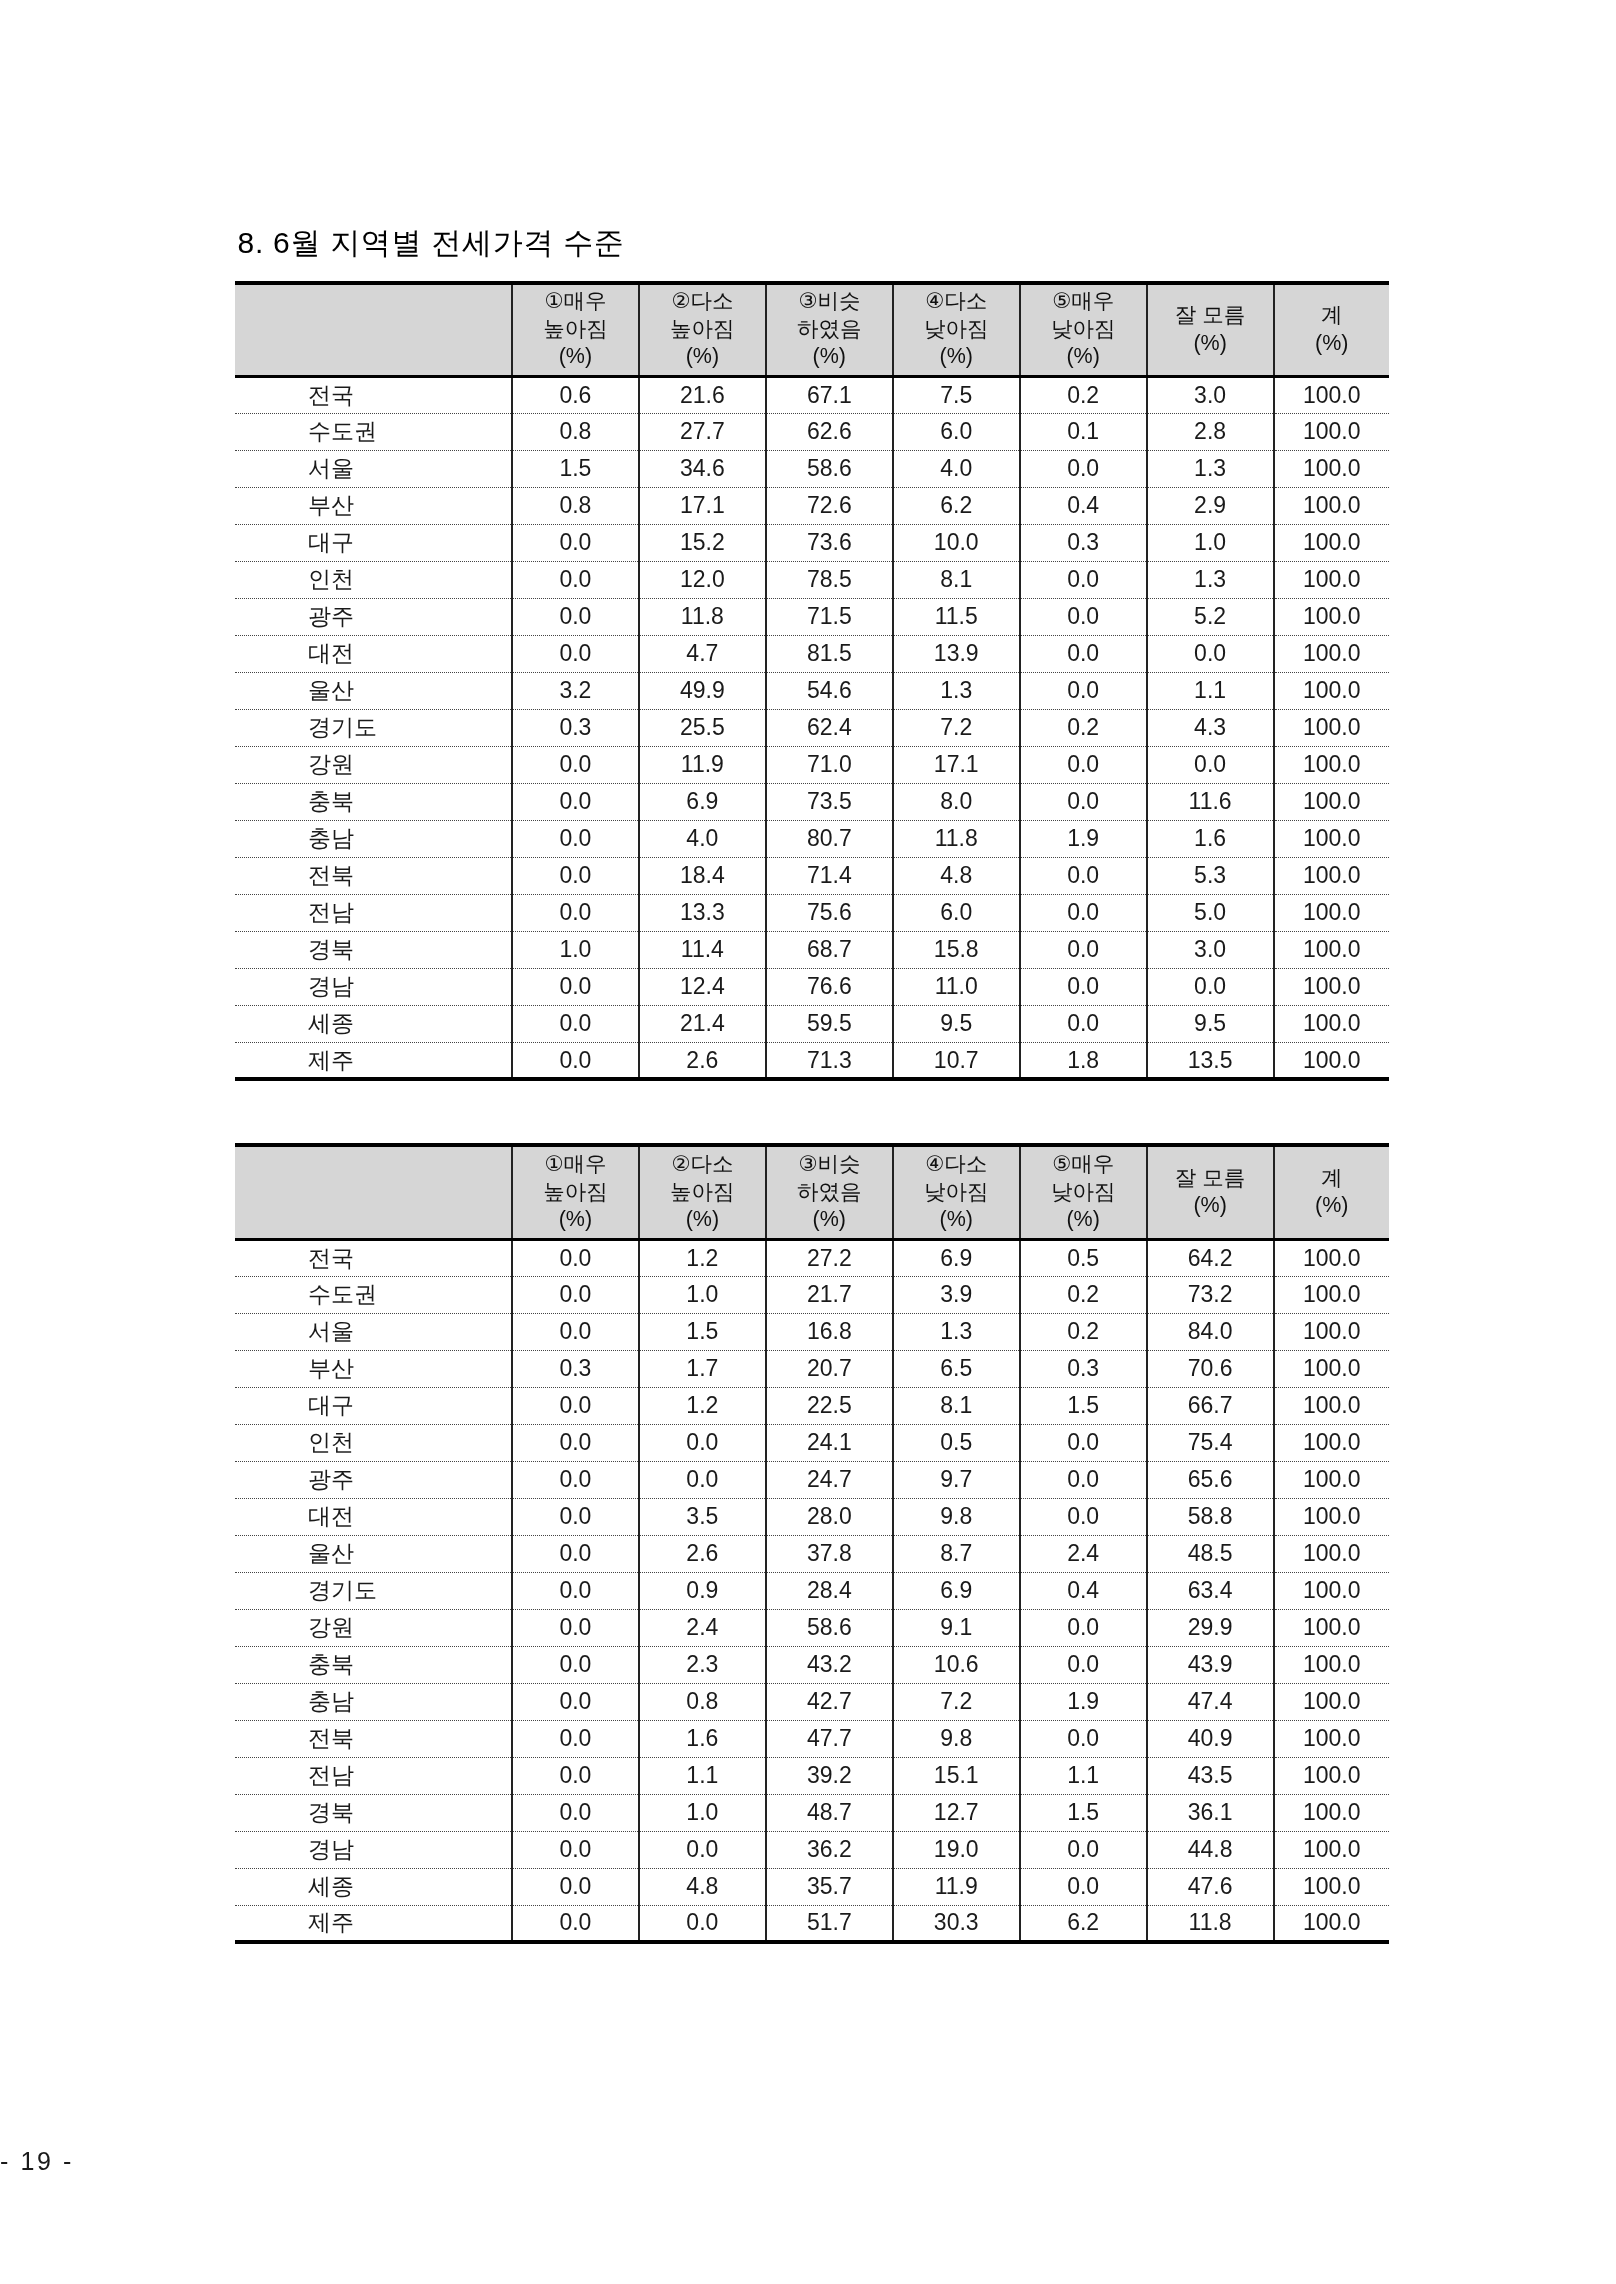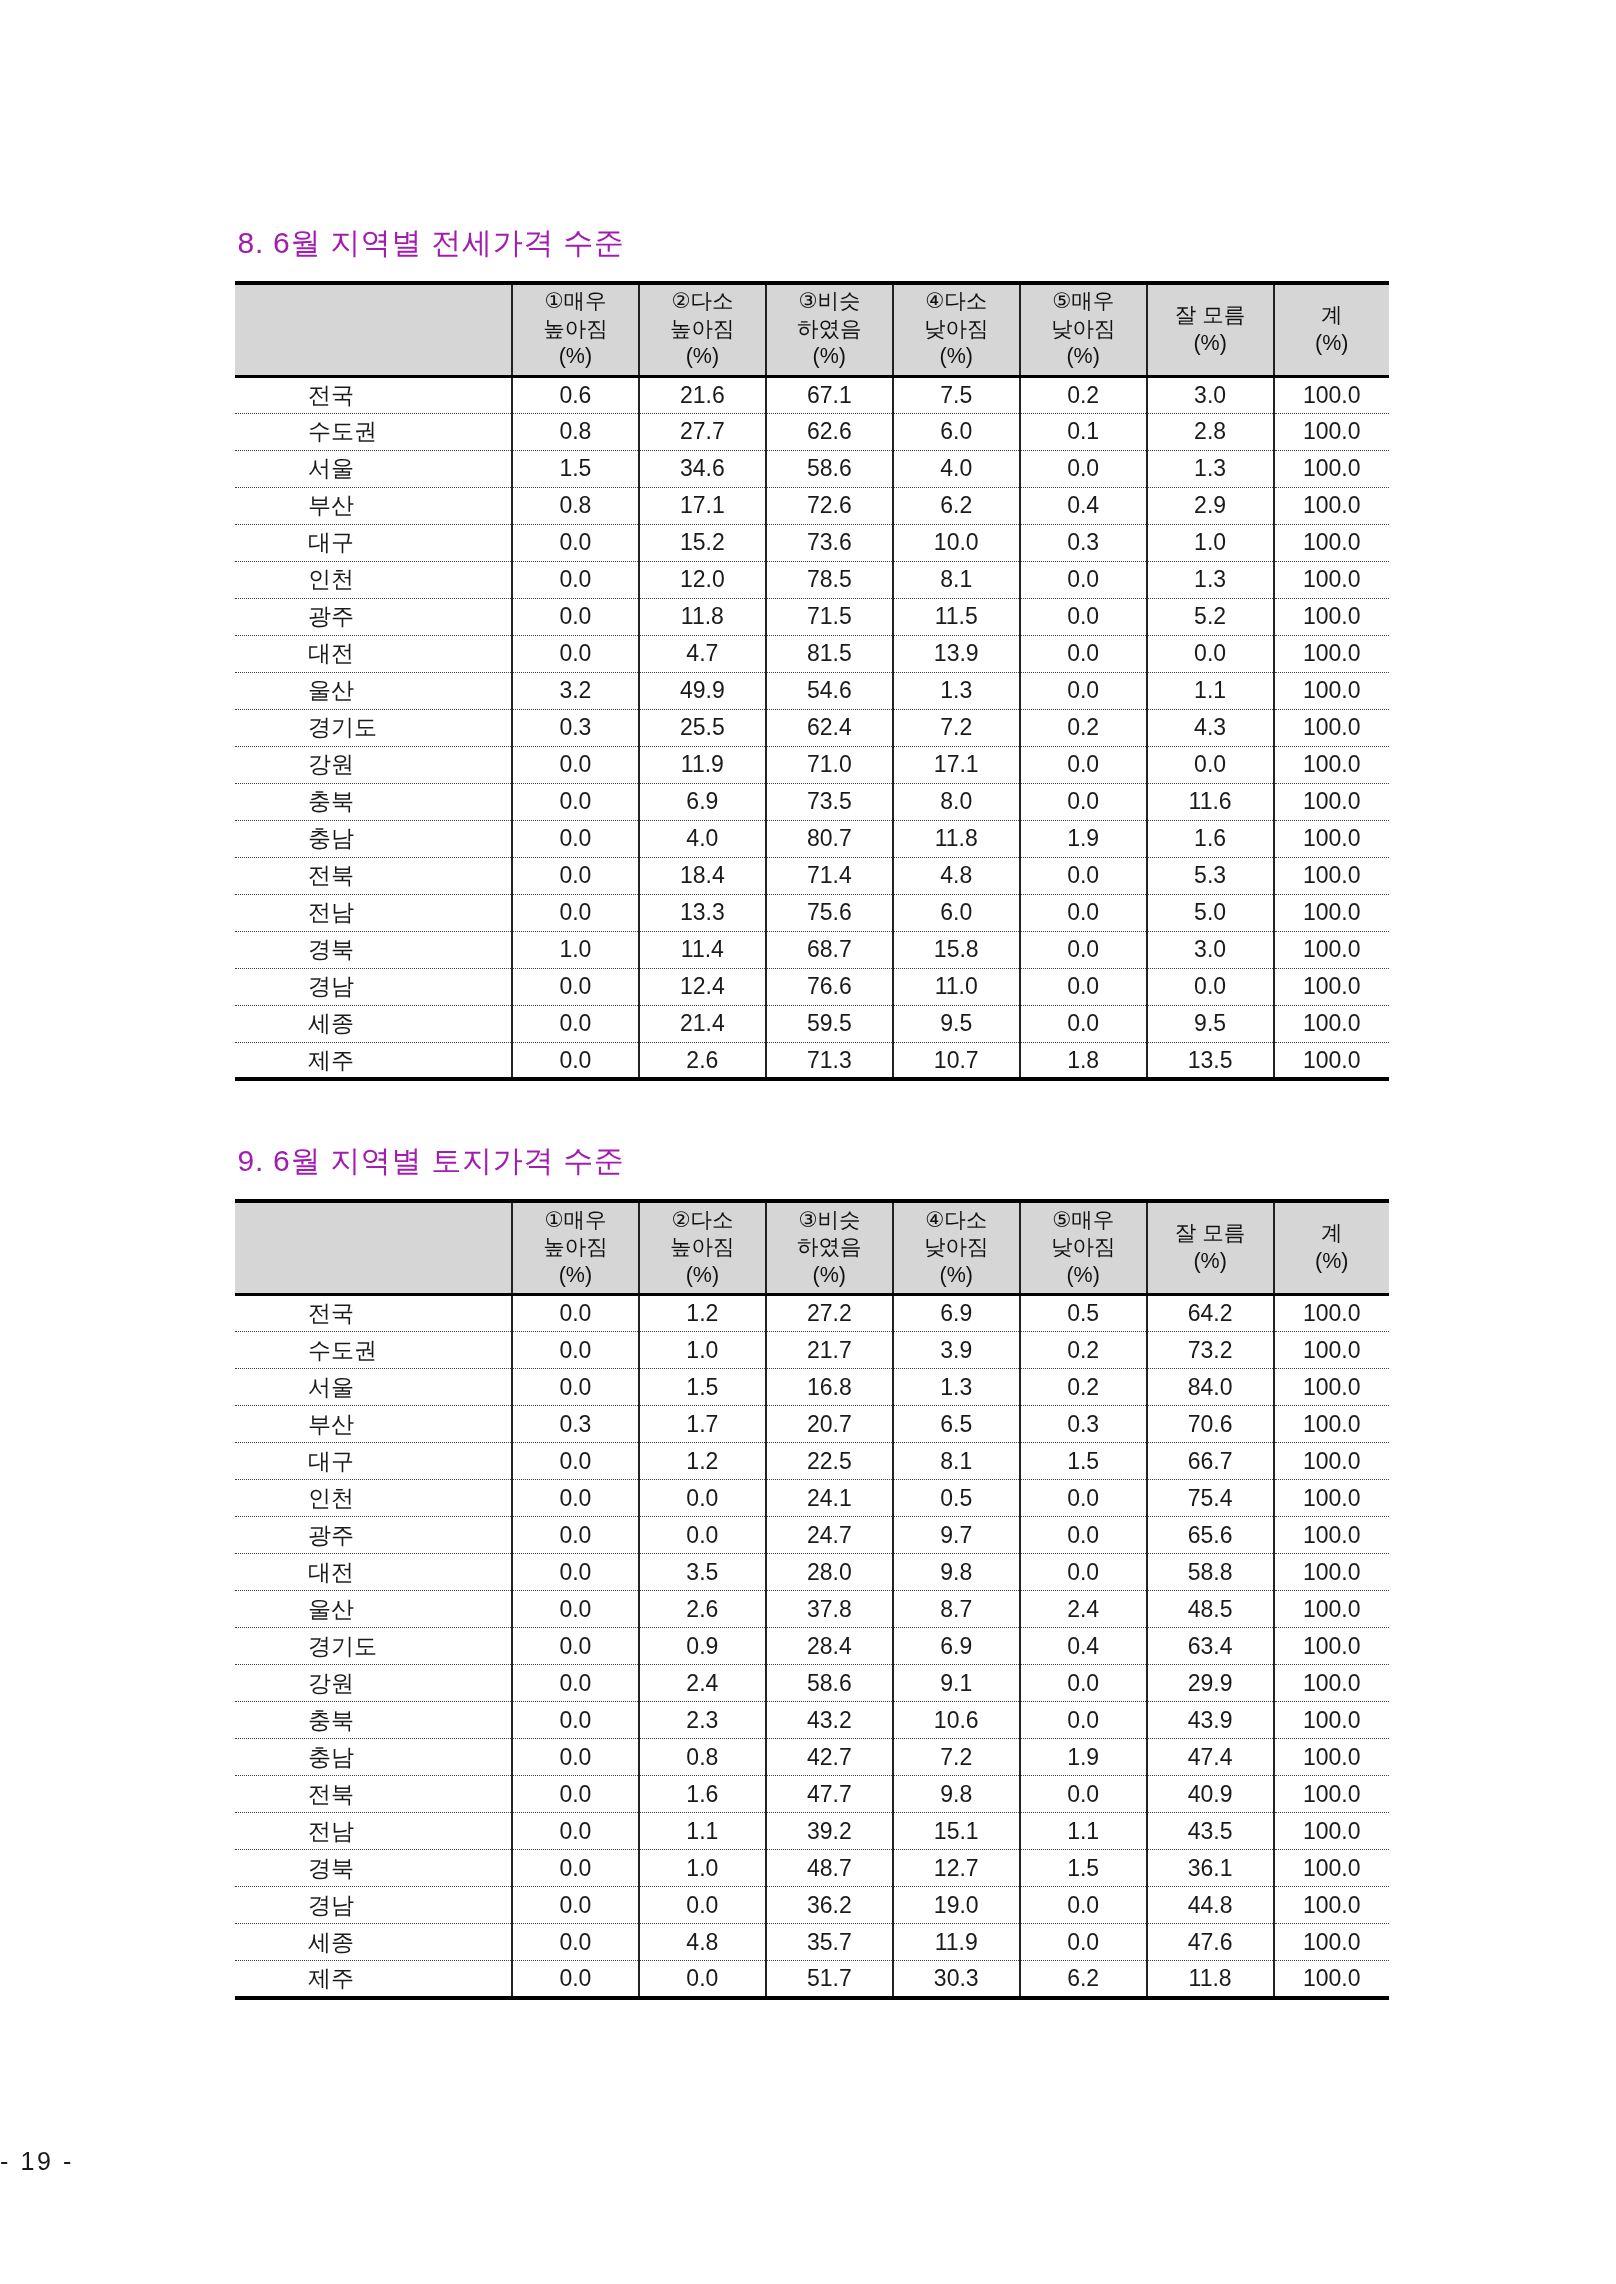--- a/index.html
+++ b/index.html
@@ -19,21 +19,21 @@
   .content {
     padding: 225px 227px 0 235px;
   }
   .section { margin: 0; }
   .section + .section { margin-top: 62px; }
   .section-title {
     font-size: 30px;
     font-weight: 500;
     line-height: 1.2;
     margin: 0 0 19.5px 2.6px;
-    color: #a21caf;
+    color: #000000;
     letter-spacing: 0.7px;
   }
   table.stat-table {
     border-collapse: collapse;
     table-layout: fixed;
     width: 100%;
     border-top: 4.6px solid #000000;
     border-bottom: 4.6px solid #000000;
   }
   table.stat-table thead th {
@@ -326,21 +326,20 @@
               <td>10.7</td>
               <td>1.8</td>
               <td>13.5</td>
               <td>100.0</td>
             </tr>
           </tbody>
       </table>
     </div>
 
     <div class="section">
-      <h2 class="section-title">9. 6월 지역별 토지가격 수준</h2>
       <table class="stat-table">
         <colgroup>
           <col style="width:24%">
           <col style="width:11%">
             <col style="width:11%">
             <col style="width:11%">
           <col style="width:11%">
             <col style="width:11%">
             <col style="width:11%">
           <col style="width:10%">

